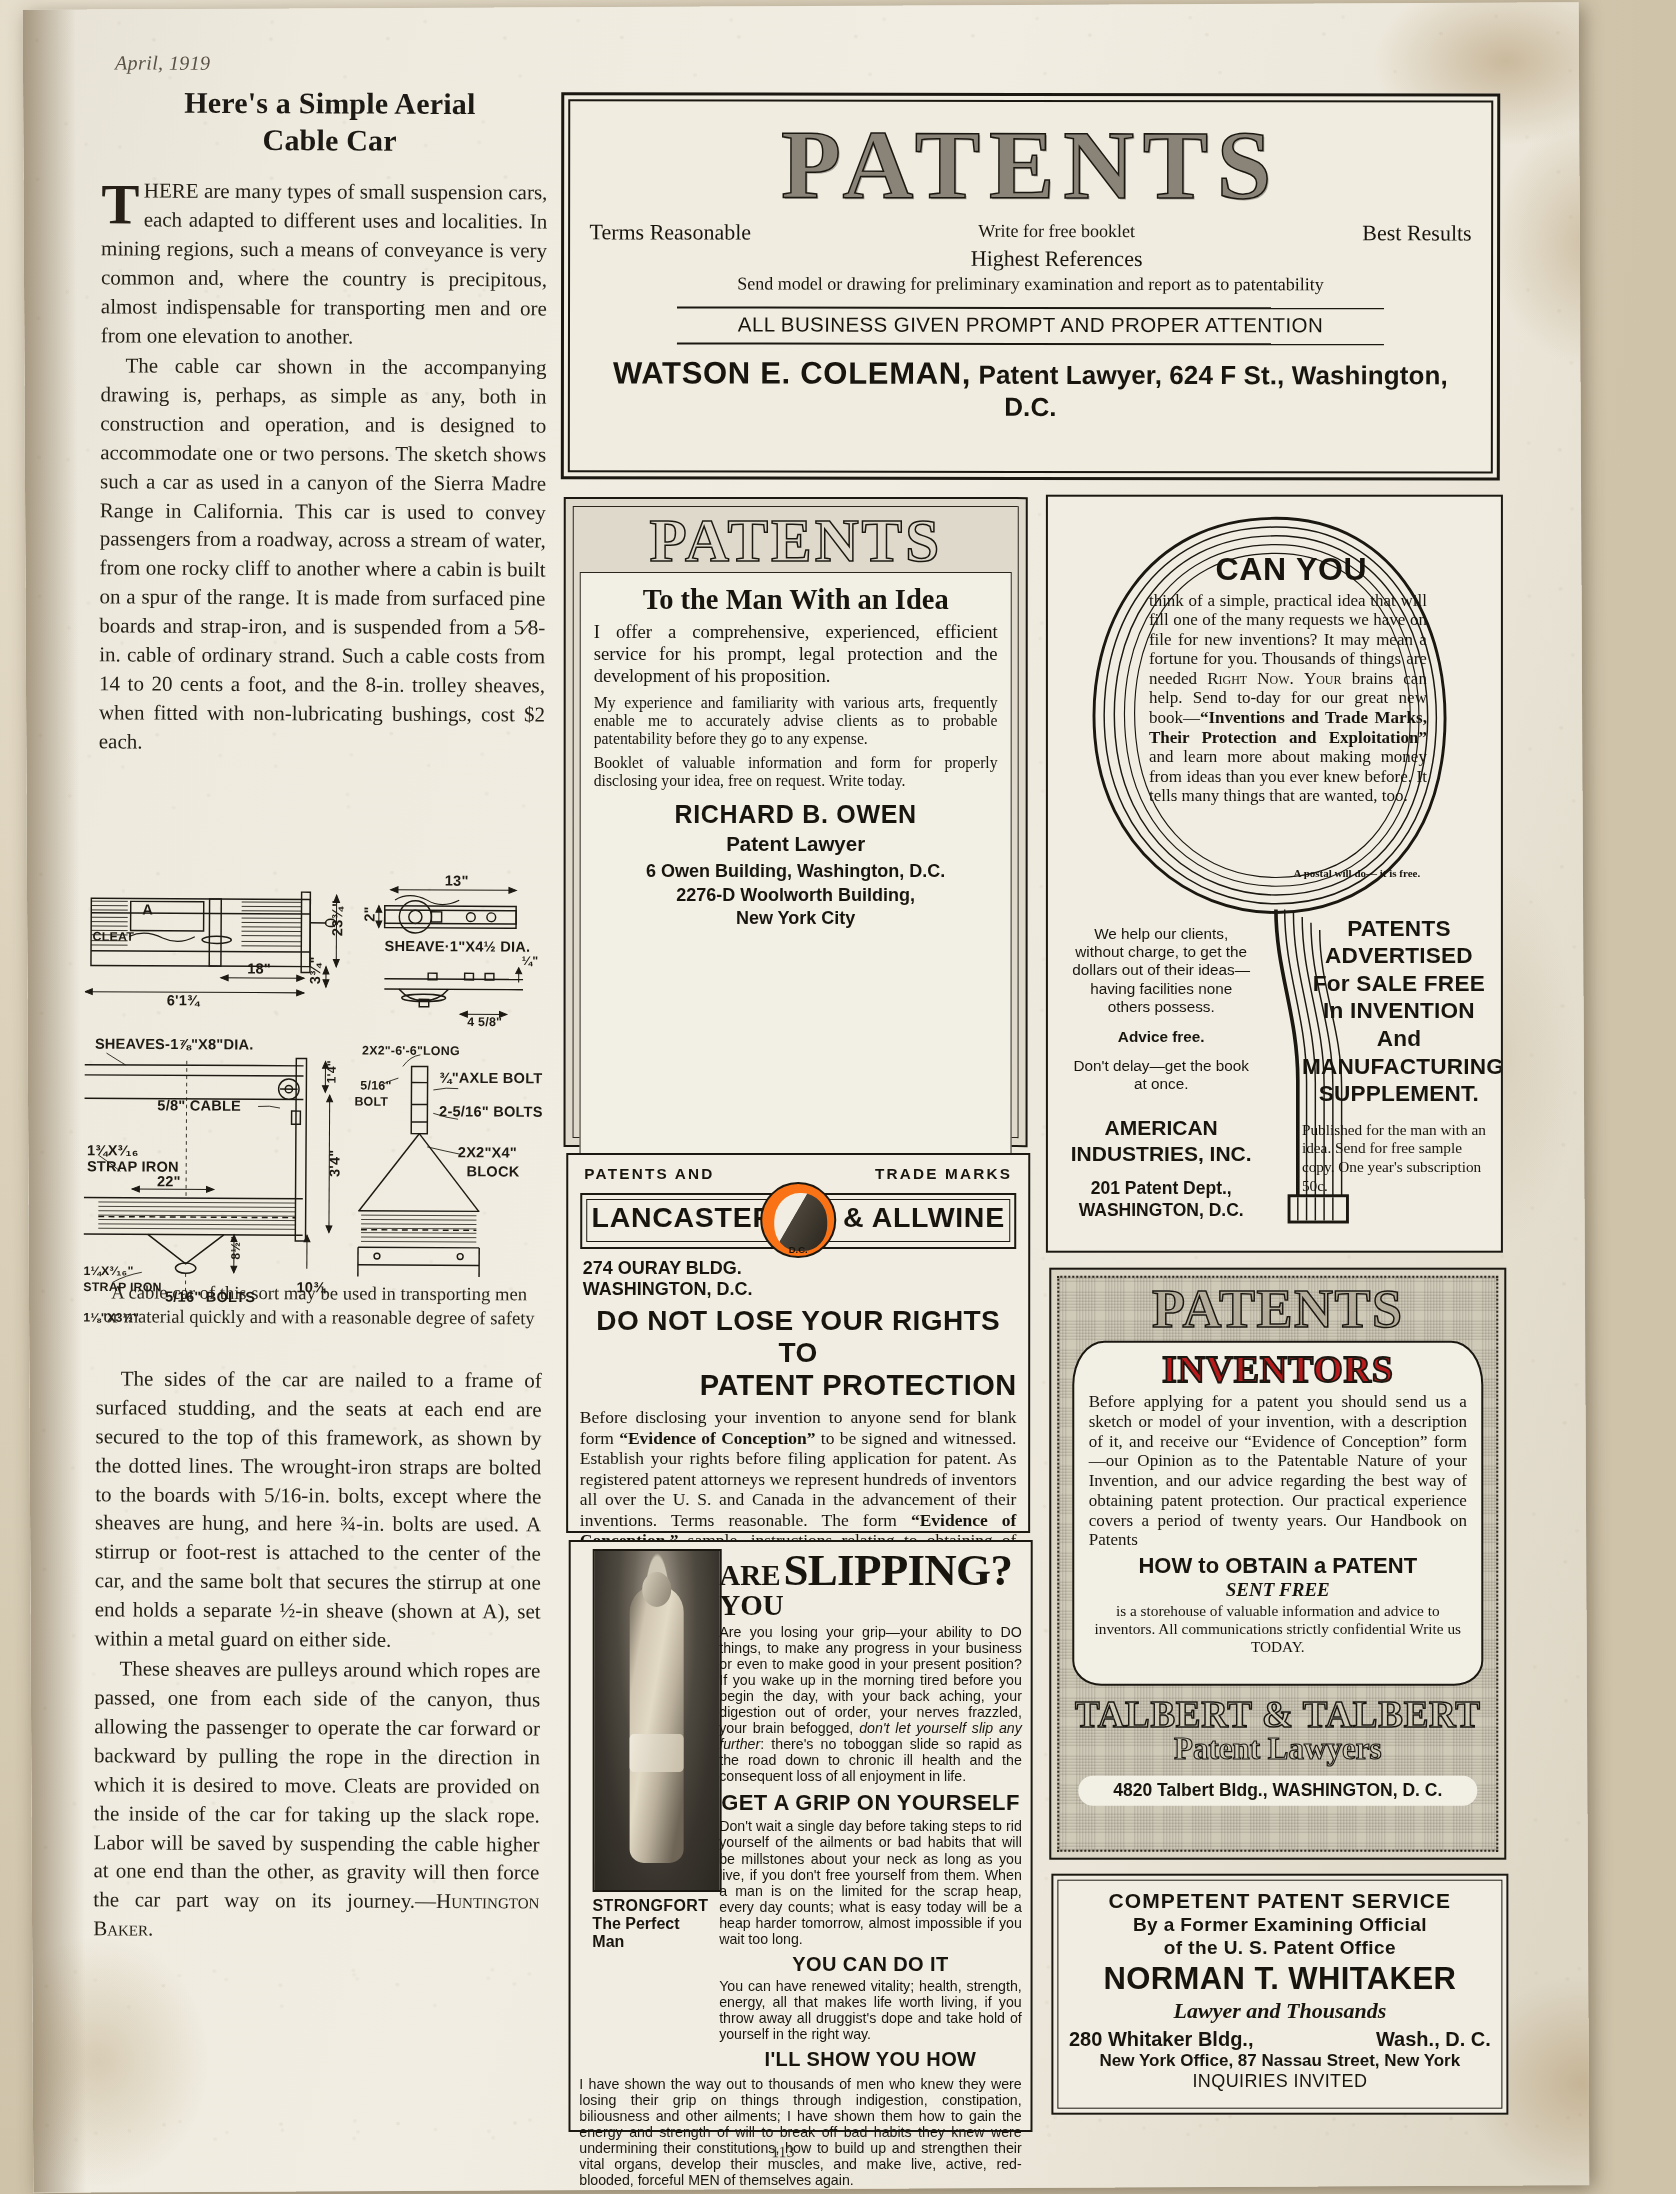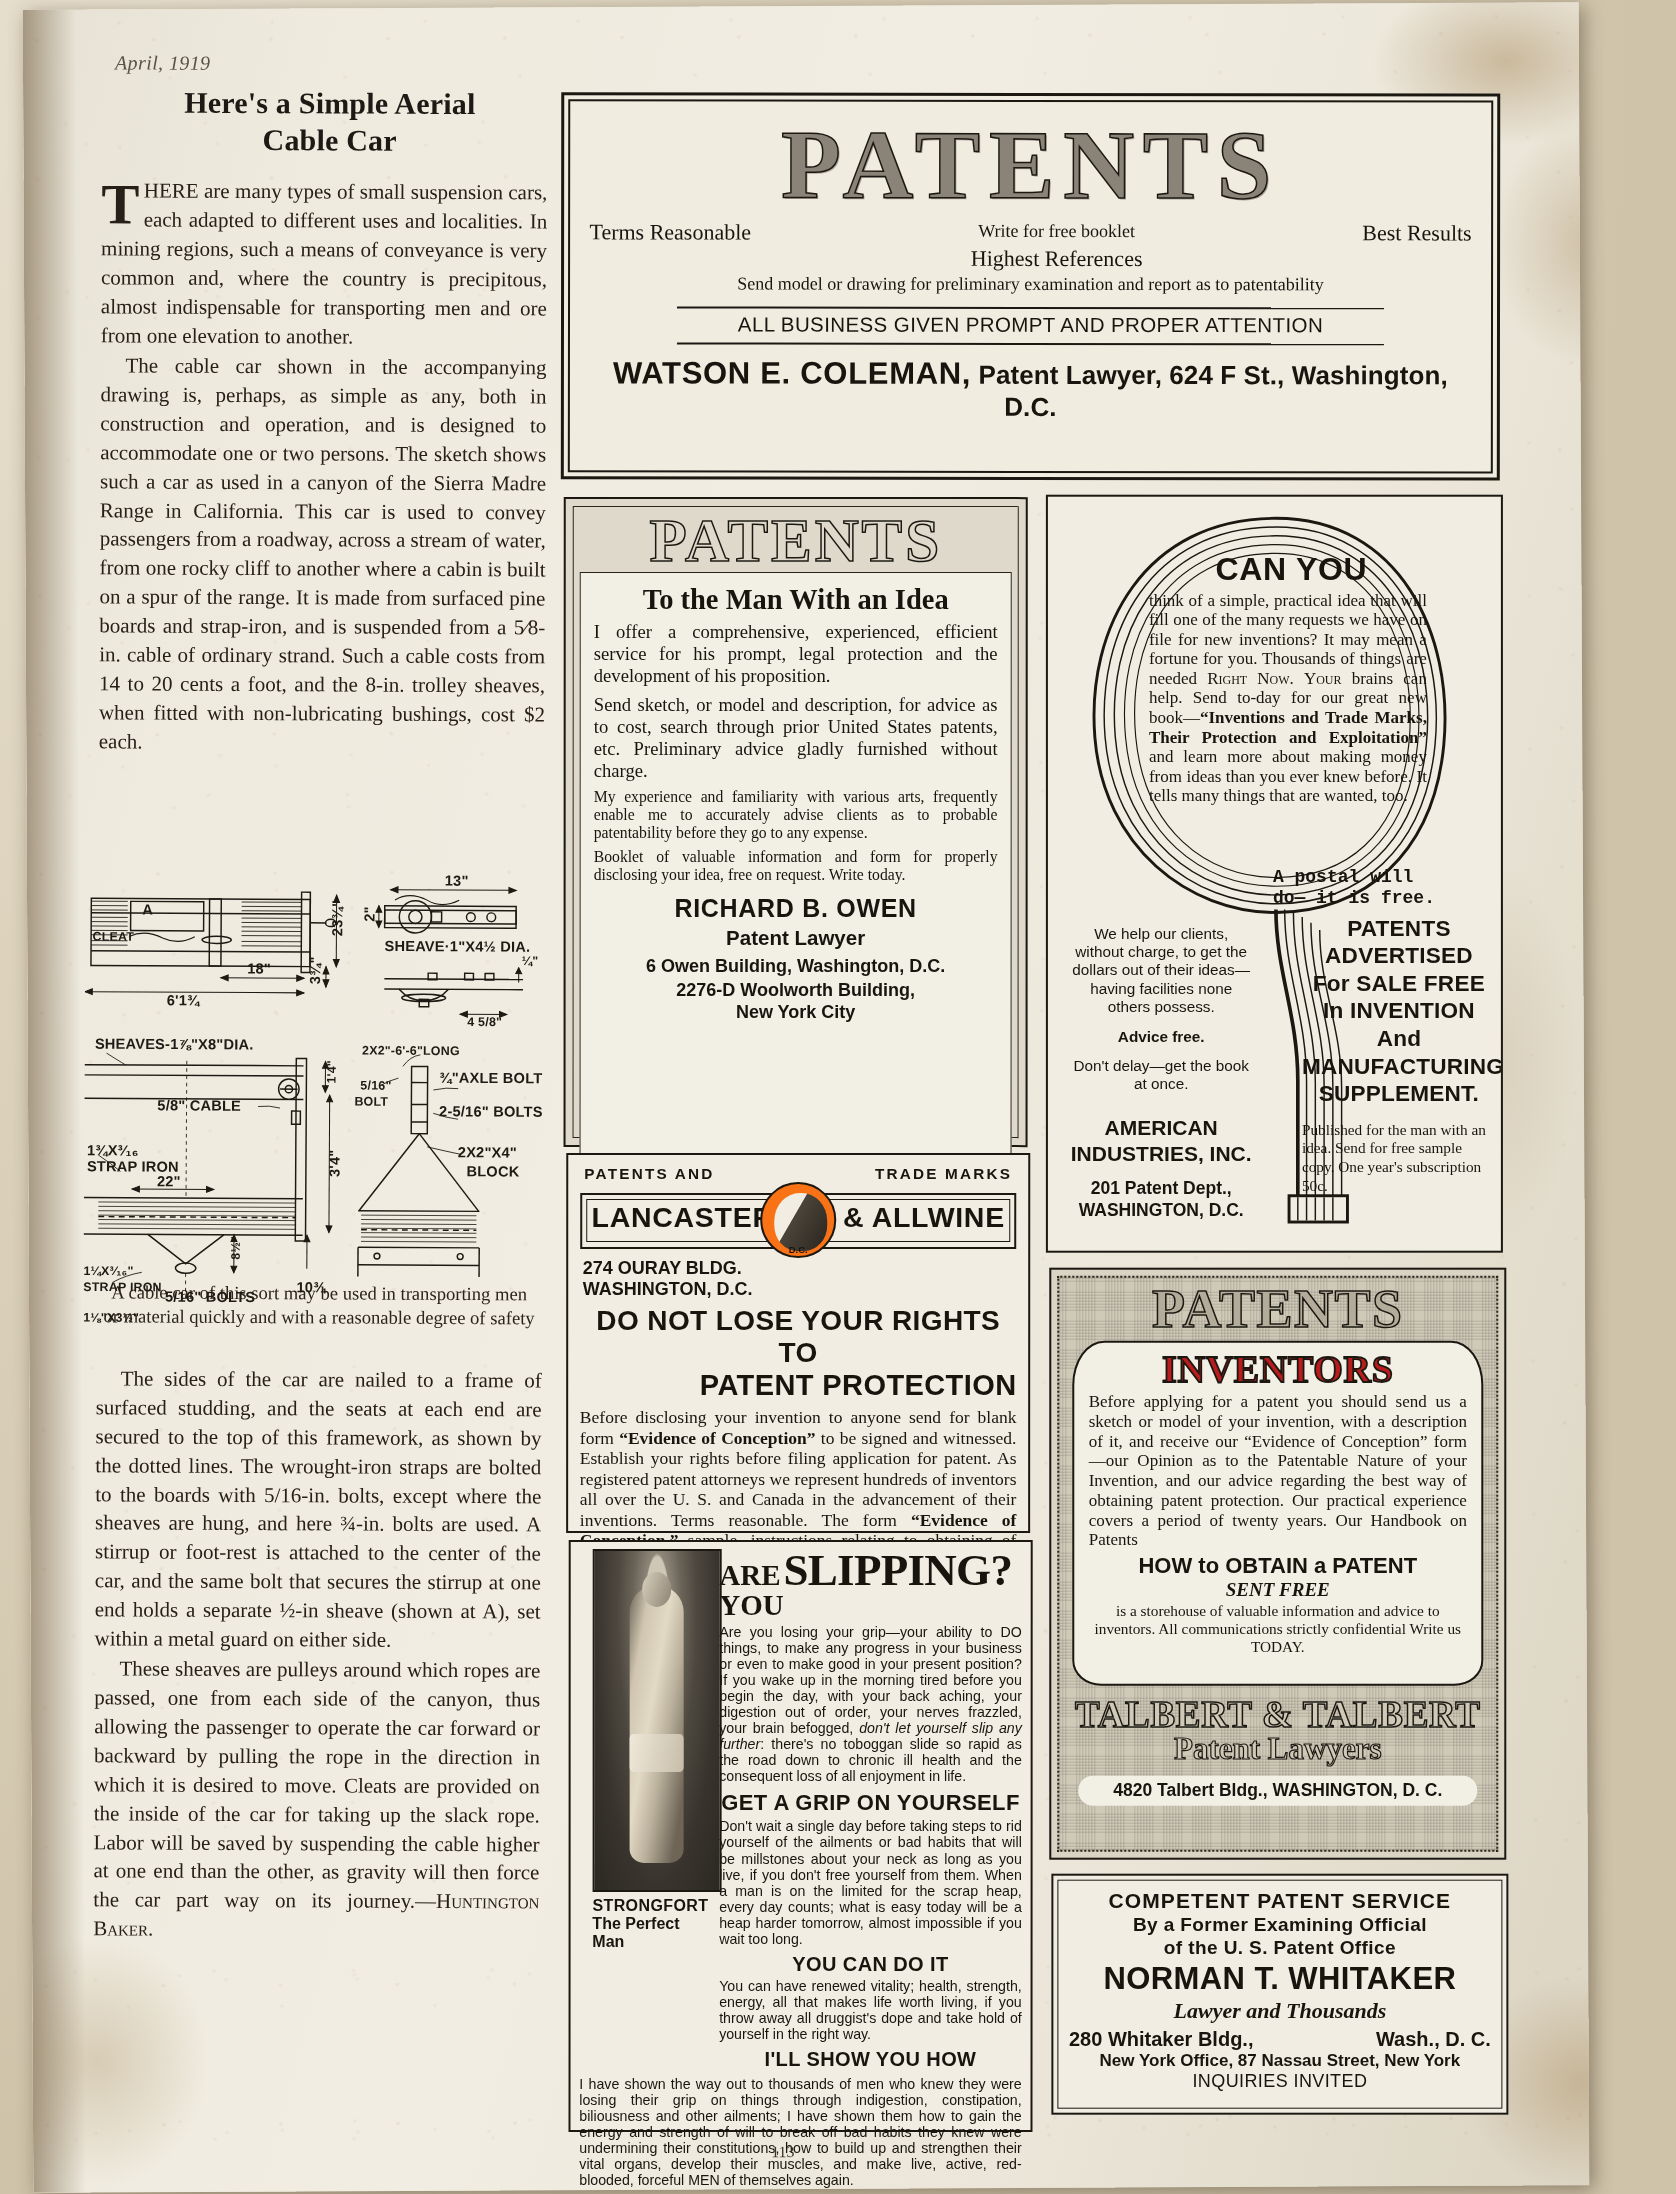--- a/index.html
+++ b/index.html
@@ -221,21 +221,21 @@
   }
   #adAmerican .qwrap{position:relative;height:100%;}
   .q-svg{position:absolute;left:-4.4px;top:-4.4px;}
   .canyou{position:absolute;left:110px;top:42px;width:241px;text-align:center;
     font-family:"Liberation Sans",sans-serif;font-weight:bold;font-size:32px;letter-spacing:0.7px;}
   .canbody{position:absolute;left:88px;top:82px;width:278px;
     font-family:"Liberation Serif",serif;font-size:17px;line-height:1.15;text-align:justify;}
   .canbody .sc{font-variant:small-caps;}
   .canbody b{font-weight:bold;}
   .postal{position:absolute;left:212px;top:358px;width:168px;
-    font-family:Liberation Mono, monospace;font-weight:bold;font-size:18px;line-height:1.2;text-align:left;}
+    font-family:Liberation Serif, serif;font-weight:bold;font-size:11px;line-height:1.2;text-align:center;}
   .amL{position:absolute;left:8.8px;top:416px;width:183px;text-align:center;
     font-family:"Liberation Sans",sans-serif;font-size:15.3px;line-height:1.2;}
   .amL .p{font-weight:bold;margin:11.7px 0 0 0;}
   .amName{font-family:"Liberation Sans",sans-serif;font-weight:bold;font-size:21px;line-height:1.22;margin-top:22px;}
   .amAddr{font-family:"Liberation Sans",sans-serif;font-weight:bold;font-size:17.5px;line-height:1.25;margin-top:11.7px;}
   .amR{position:absolute;left:241px;top:406px;width:194px;text-align:center;}
   .amR .big{font-family:"Liberation Sans",sans-serif;font-weight:bold;font-size:22.6px;line-height:1.22;letter-spacing:0.2px;}
   .amR .sm{font-family:"Liberation Serif",serif;font-size:15.3px;line-height:1.22;margin-top:13px;text-align:left;}
 
   
@@ -546,21 +546,20 @@
         </div>
       </div>
     </div>
 
     <div class="ad" id="adOwen">
       <div class="frame2">
         <div class="owen-patents">PATENTS</div>
         <div class="panel">
           <div class="owen-head">To the Man With an Idea</div>
           <p class="owen-p">I offer a comprehensive, experienced, efficient service for his prompt, legal protection and the development of his proposition.</p>
-          <p class="owen-p">Send sketch, or model and description, for advice as to cost, search through prior United States patents, etc.  Preliminary advice gladly furnished without charge.</p>
           <p class="owen-p sm">My experience and familiarity with various arts, frequently enable me to accurately advise clients as to probable patentability before they go to any expense.</p>
           <p class="owen-p sm">Booklet of valuable information and form for properly disclosing your idea, free on request.  Write today.</p>
           <div class="owen-name">RICHARD B. OWEN</div>
           <div class="owen-sub">Patent Lawyer</div>
           <div class="owen-addr">6 Owen Building, Washington, D.C.</div>
           <div class="owen-addr" style="margin-top:1.5px">2276-D Woolworth Building,</div>
           <div class="owen-addr" style="margin-top:0">New York City</div>
         </div>
       </div>
     </div>

